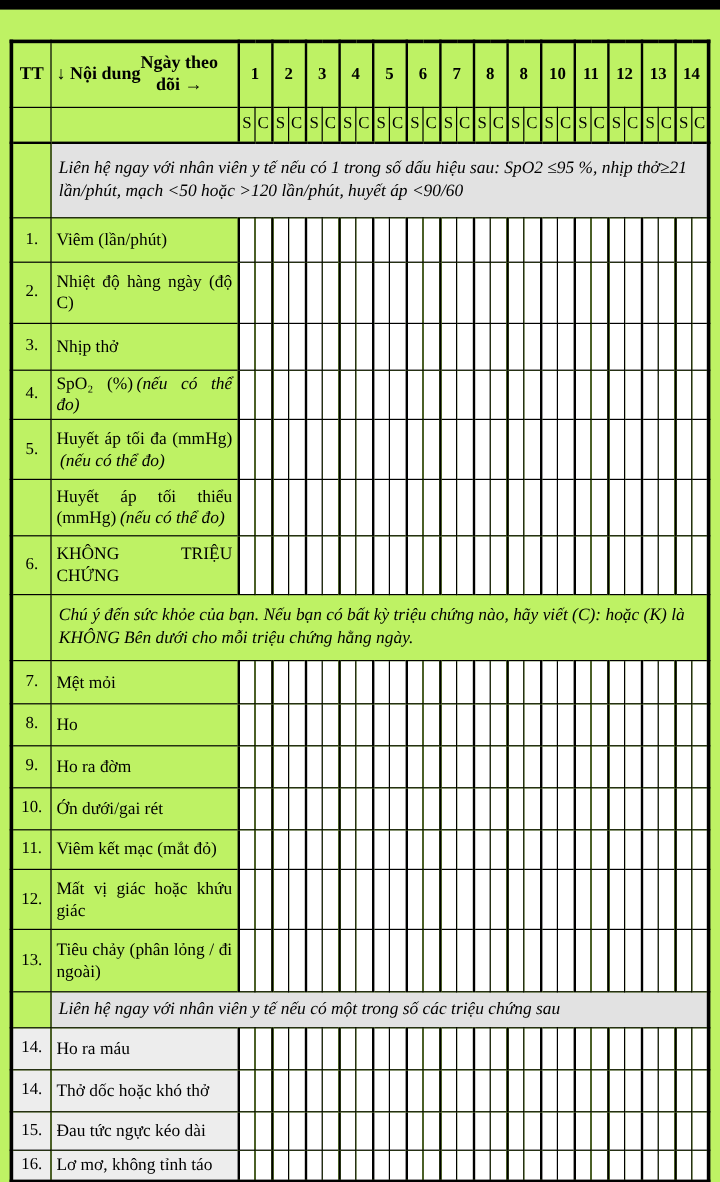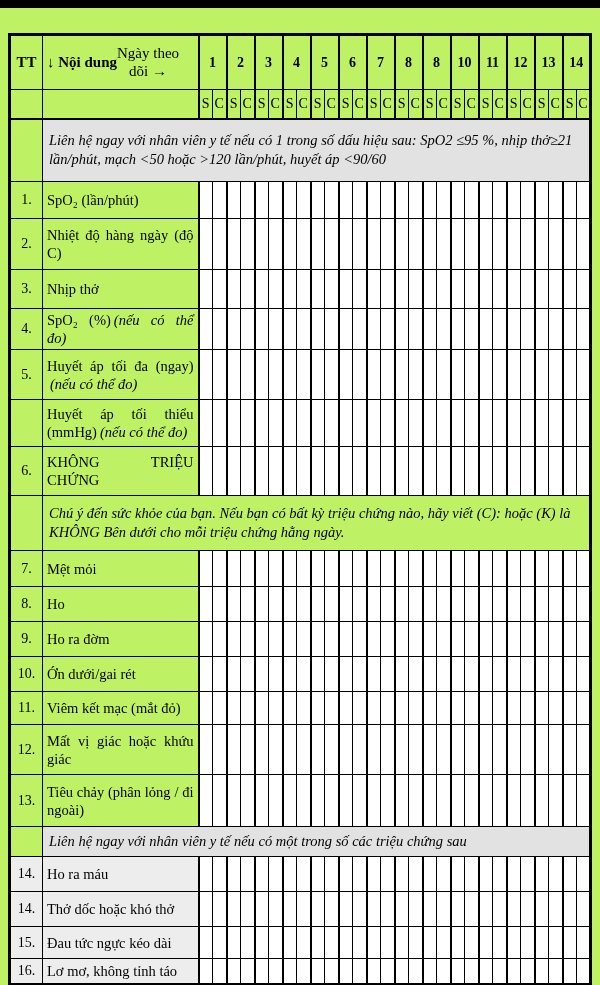--- a/index.html
+++ b/index.html
@@ -10,21 +10,21 @@
         table-layout:fixed;border:3px solid #000;}
   th,td{border:1px solid #000;padding:0;overflow:hidden;vertical-align:middle;}
   
   thead tr:nth-child(1){height:55px;}
   thead tr:nth-child(2){height:29px;}
   thead tr:nth-child(2) th{border-bottom:2px solid #000;}
   th.tt-head{font-weight:bold;font-size:15px;text-align:center;}
   th.hc{padding:2px 4px;}
   .hc-inner{display:flex;justify-content:flex-start;align-items:center;height:100%;}
   .hc-left{font-weight:bold;font-size:15px;white-space:nowrap;}
-  .hc-right{font-weight:normal;font-size:15px;text-align:center;line-height:1.15;padding-right:2px;}
+  .hc-right{font-weight:bold;font-size:15px;text-align:center;line-height:1.15;padding-right:2px;}
   .hc-right span{display:block;}
   th.day{font-weight:bold;font-size:14px;text-align:center;}
   th.sc{font-weight:normal;font-size:14px;text-align:center;}
   .b2l{border-left-width:2px;}
   
   tbody tr:nth-child(1){height:63px;}  tbody tr:nth-child(2){height:37px;}
   tbody tr:nth-child(3){height:51px;}  tbody tr:nth-child(4){height:39px;}
   tbody tr:nth-child(5){height:37px;}  tbody tr:nth-child(6){height:50px;}
   tbody tr:nth-child(7){height:47px;}  tbody tr:nth-child(8){height:49px;}
   tbody tr:nth-child(9){height:55px;}  tbody tr:nth-child(10){height:36px;}
@@ -144,21 +144,21 @@
         </tr>
     </thead>
     <tbody>
 
     <tr>
           <td class="num"></td>
           <td class="instr shade" colspan="29">Liên hệ ngay với nhân viên y tế nếu có 1 trong số dấu hiệu sau: SpO2 ≤95 %, nhịp thở≥21 lần/phút, mạch &lt;50 hoặc &gt;120 lần/phút, huyết áp &lt;90/60</td>
         </tr>
         <tr>
           <td class="num">1.</td>
-          <td class="label"><span>SpO₂ (lần/phút)</span></td>
+          <td class="label"><span>Viêm (lần/phút)</span></td>
           <td class="cell b2l"></td>
           <td class="cell"></td>
           <td class="cell b2l"></td>
           <td class="cell"></td>
           <td class="cell b2l"></td>
           <td class="cell"></td>
           <td class="cell b2l"></td>
           <td class="cell"></td>
           <td class="cell b2l"></td>
           <td class="cell"></td>
@@ -272,21 +272,21 @@
           <td class="cell"></td>
           <td class="cell b2l"></td>
           <td class="cell"></td>
           <td class="cell b2l"></td>
           <td class="cell"></td>
           <td class="cell b2l"></td>
           <td class="cell"></td>
         </tr>
         <tr>
           <td class="num">5.</td>
-          <td class="label"><span>Huyết áp tối đa (ngay)</span><i>(nếu có thể đo)</i></td>
+          <td class="label"><span>Huyết áp tối đa (mmHg)</span><i>(nếu có thể đo)</i></td>
           <td class="cell b2l"></td>
           <td class="cell"></td>
           <td class="cell b2l"></td>
           <td class="cell"></td>
           <td class="cell b2l"></td>
           <td class="cell"></td>
           <td class="cell b2l"></td>
           <td class="cell"></td>
           <td class="cell b2l"></td>
           <td class="cell"></td>

